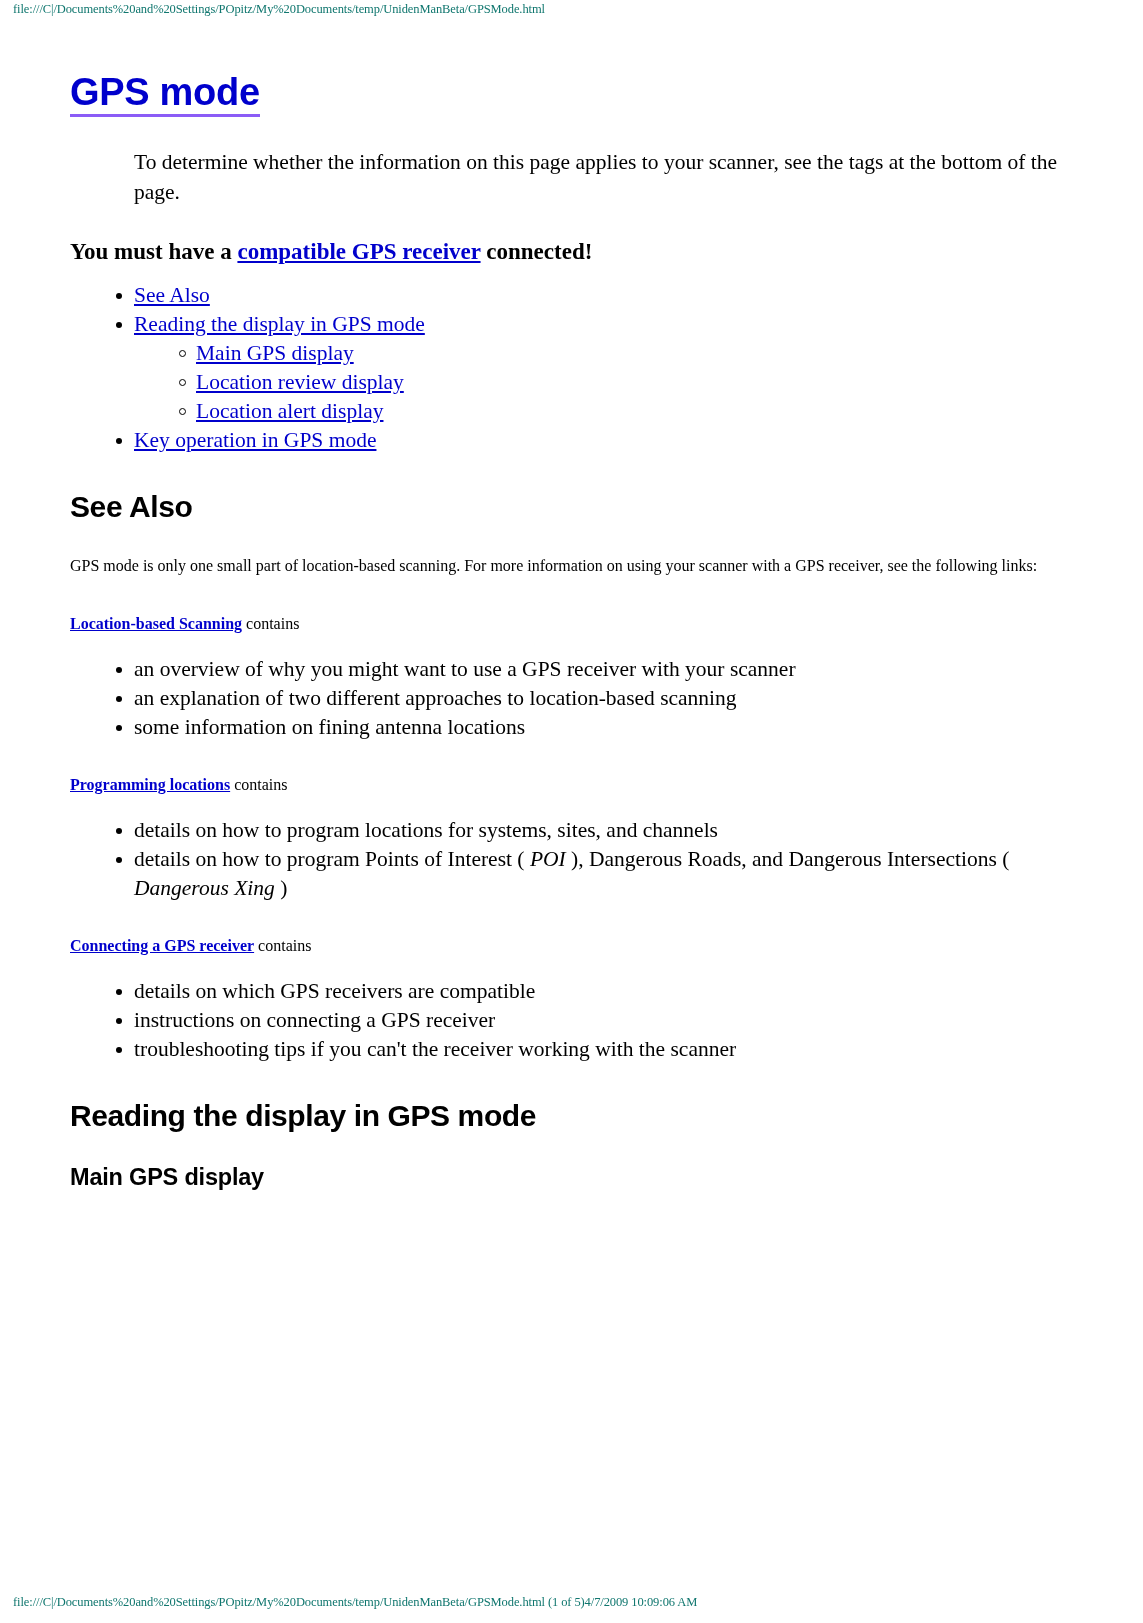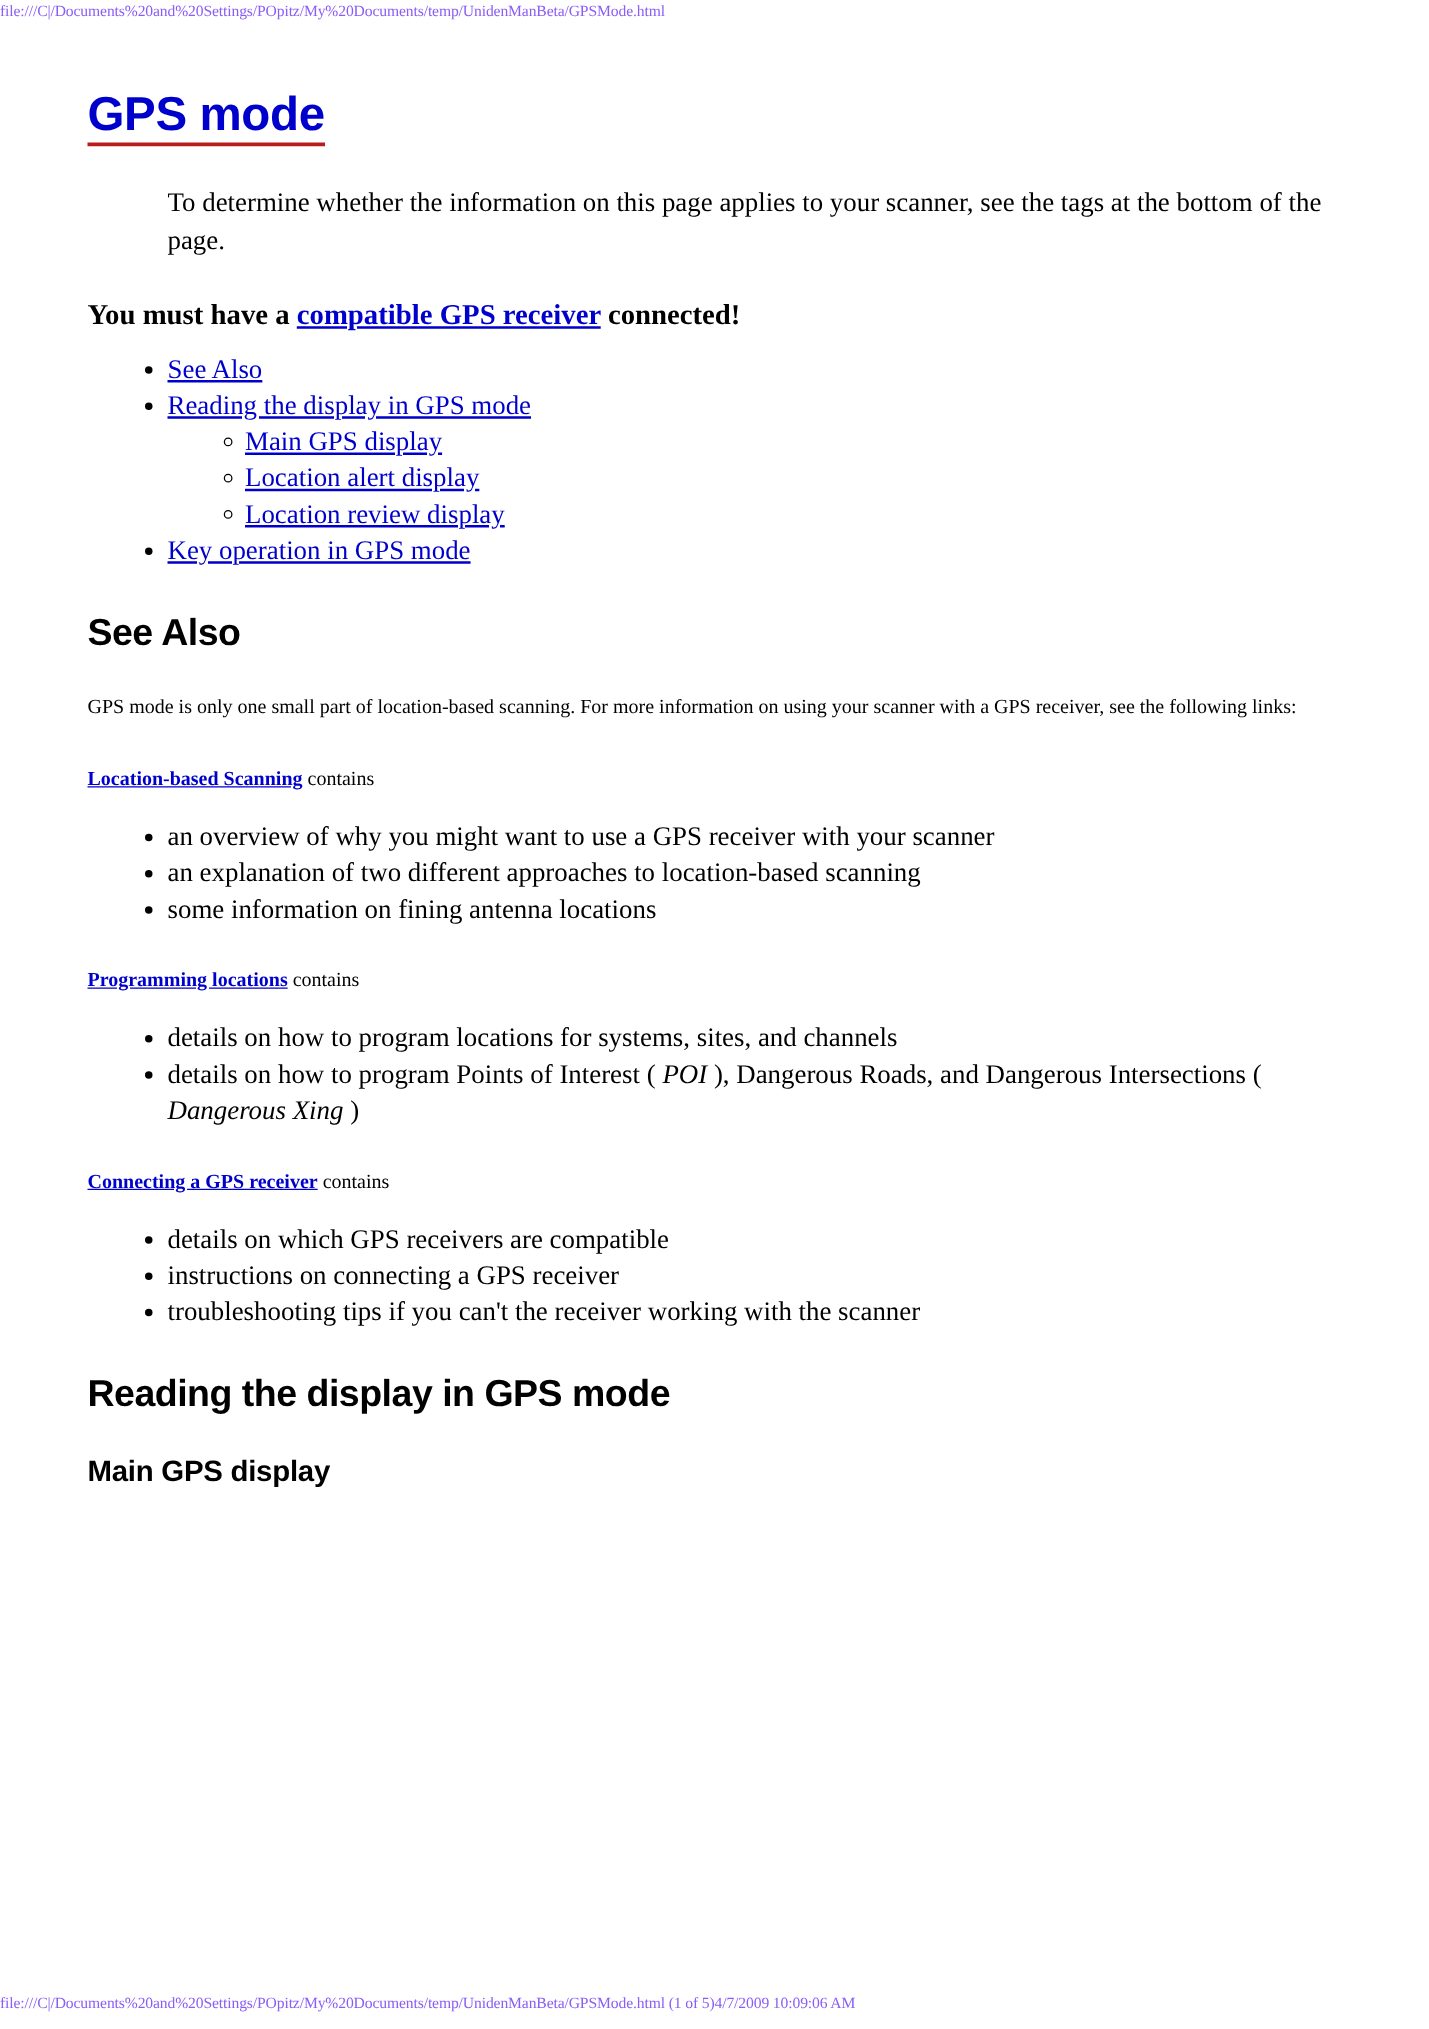--- a/index.html
+++ b/index.html
@@ -12,25 +12,25 @@
     height: 1623px;
     position: relative;
     font-family: "Liberation Serif", "DejaVu Serif", serif;
     color: #000000;
     overflow: hidden;
   }
 
   
   .print-url {
     position: absolute;
-    left: 0;
+    left: 13px;
     font-family: "Liberation Serif", "DejaVu Serif", serif;
     font-size: 12.5px;
     line-height: 14px;
-    color: #8b5cf6;
+    color: #0f766e;
     white-space: nowrap;
     letter-spacing: -0.1px;
   }
   .print-url.top { top: 2px; }
   .print-url.bottom { top: 1595px; }
 
   
   .page {
     position: absolute;
     left: 70px;
@@ -40,21 +40,21 @@
 
   h1.doc-title {
     font-family: "Liberation Sans", "DejaVu Sans", sans-serif;
     font-size: 38px;
     line-height: 44px;
     font-weight: bold;
     color: #0000CC;
     margin: 0 0 0 0;
     padding: 0;
     display: inline-block;
-    border-bottom: 3px solid #b91c1c;
+    border-bottom: 3px solid #8b5cf6;
     letter-spacing: -0.3px;
   }
 
   .intro {
     margin: 30px 0 0 64px;
     font-size: 21.5px;
     line-height: 30px;
     width: 930px;
   }
 
@@ -179,25 +179,25 @@
     <li>
       <a class="doclink" href="#">See Also</a>
     </li>
     <li>
       <a class="doclink" href="#">Reading the display in GPS mode</a>
       <ul class="sublist">
         <li>
           <a class="doclink" href="#">Main GPS display</a>
         </li>
         <li>
+          <a class="doclink" href="#">Location review display</a>
+        </li>
+        <li>
           <a class="doclink" href="#">Location alert display</a>
         </li>
-        <li>
-          <a class="doclink" href="#">Location review display</a>
-        </li>
       </ul>
     </li>
     <li>
       <a class="doclink" href="#">Key operation in GPS mode</a>
     </li>
   </ul>
 
   <h2 class="section-head">See Also</h2>
 
   <p class="body-para">GPS mode is only one small part of location-based scanning. For more information on using your scanner with a GPS receiver, see the following links:</p>

